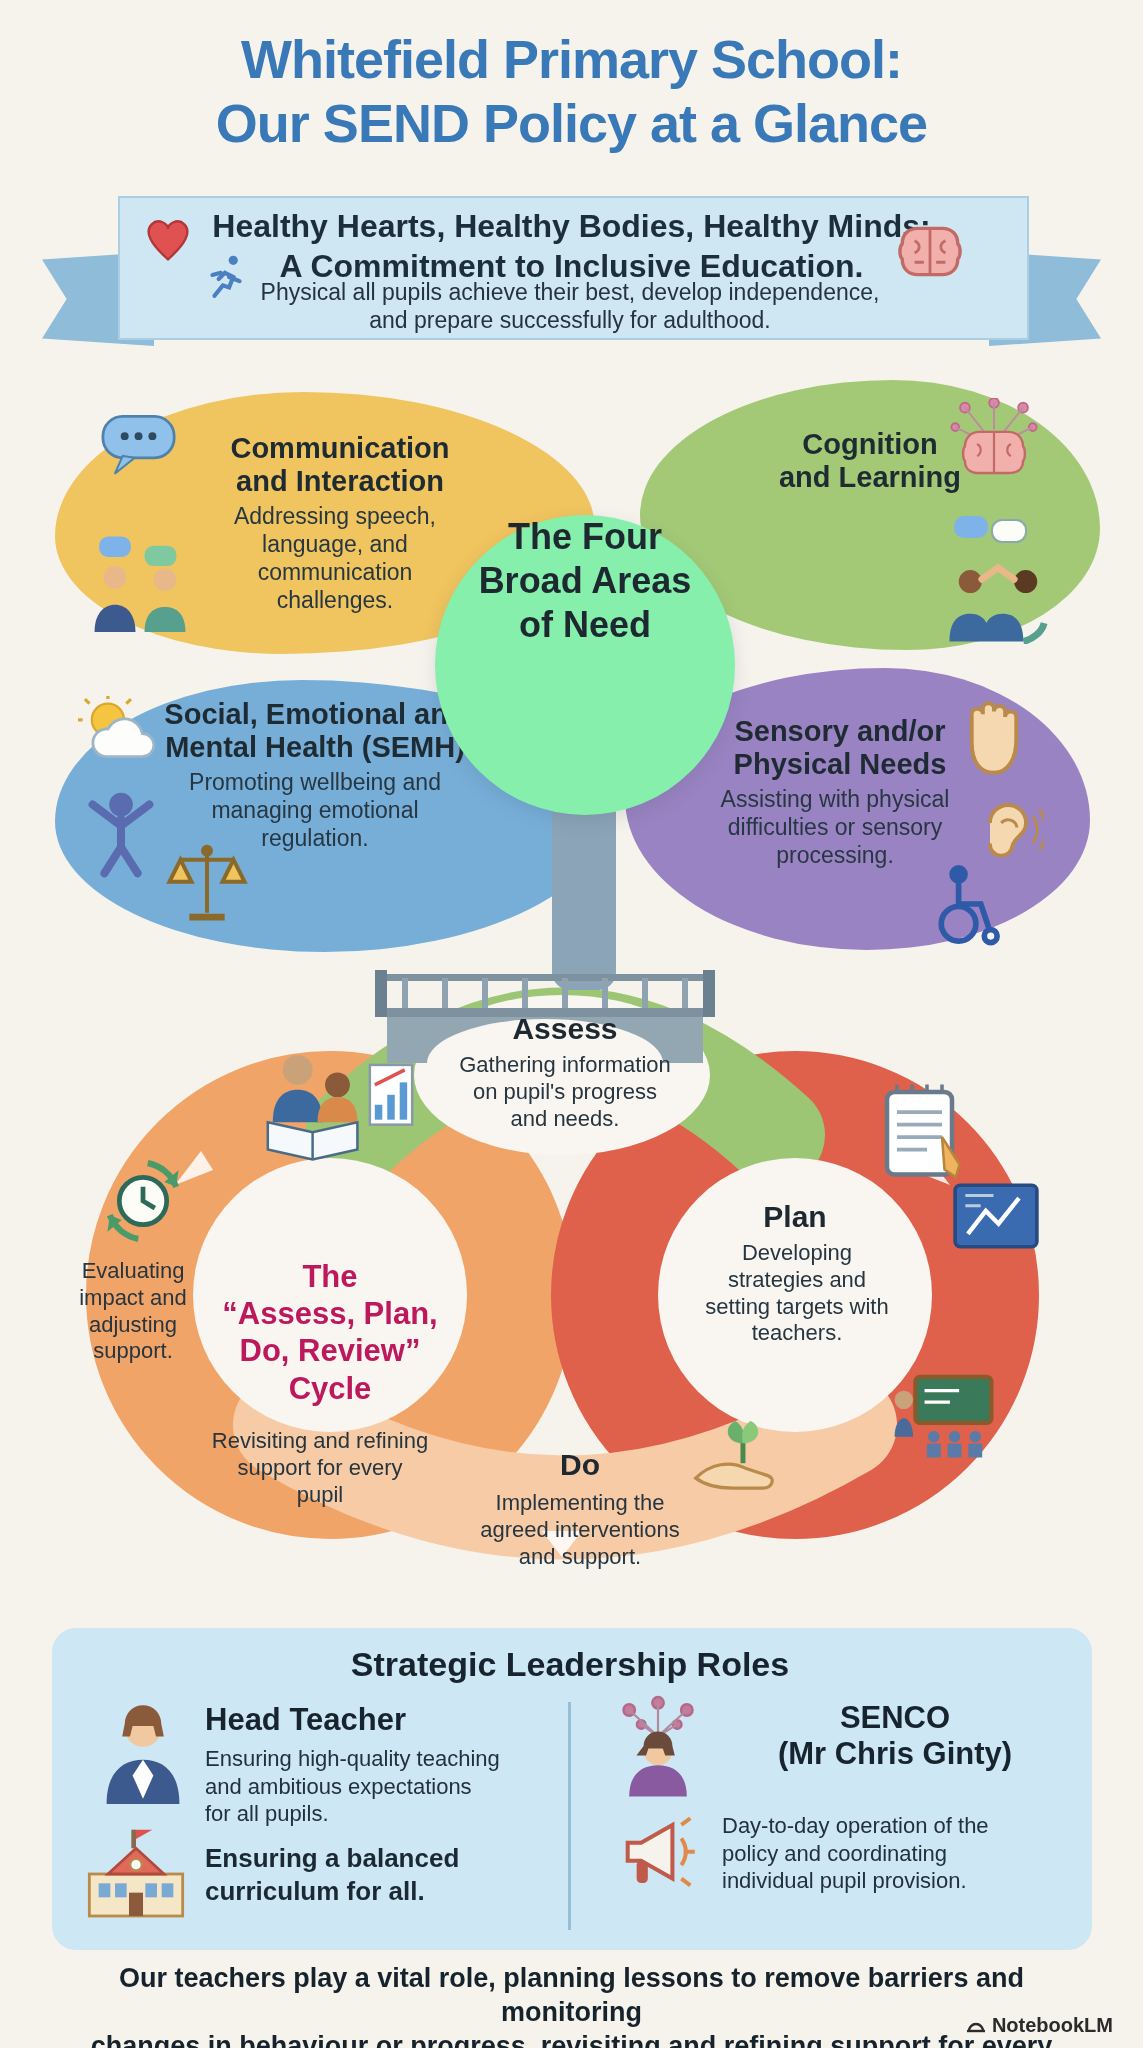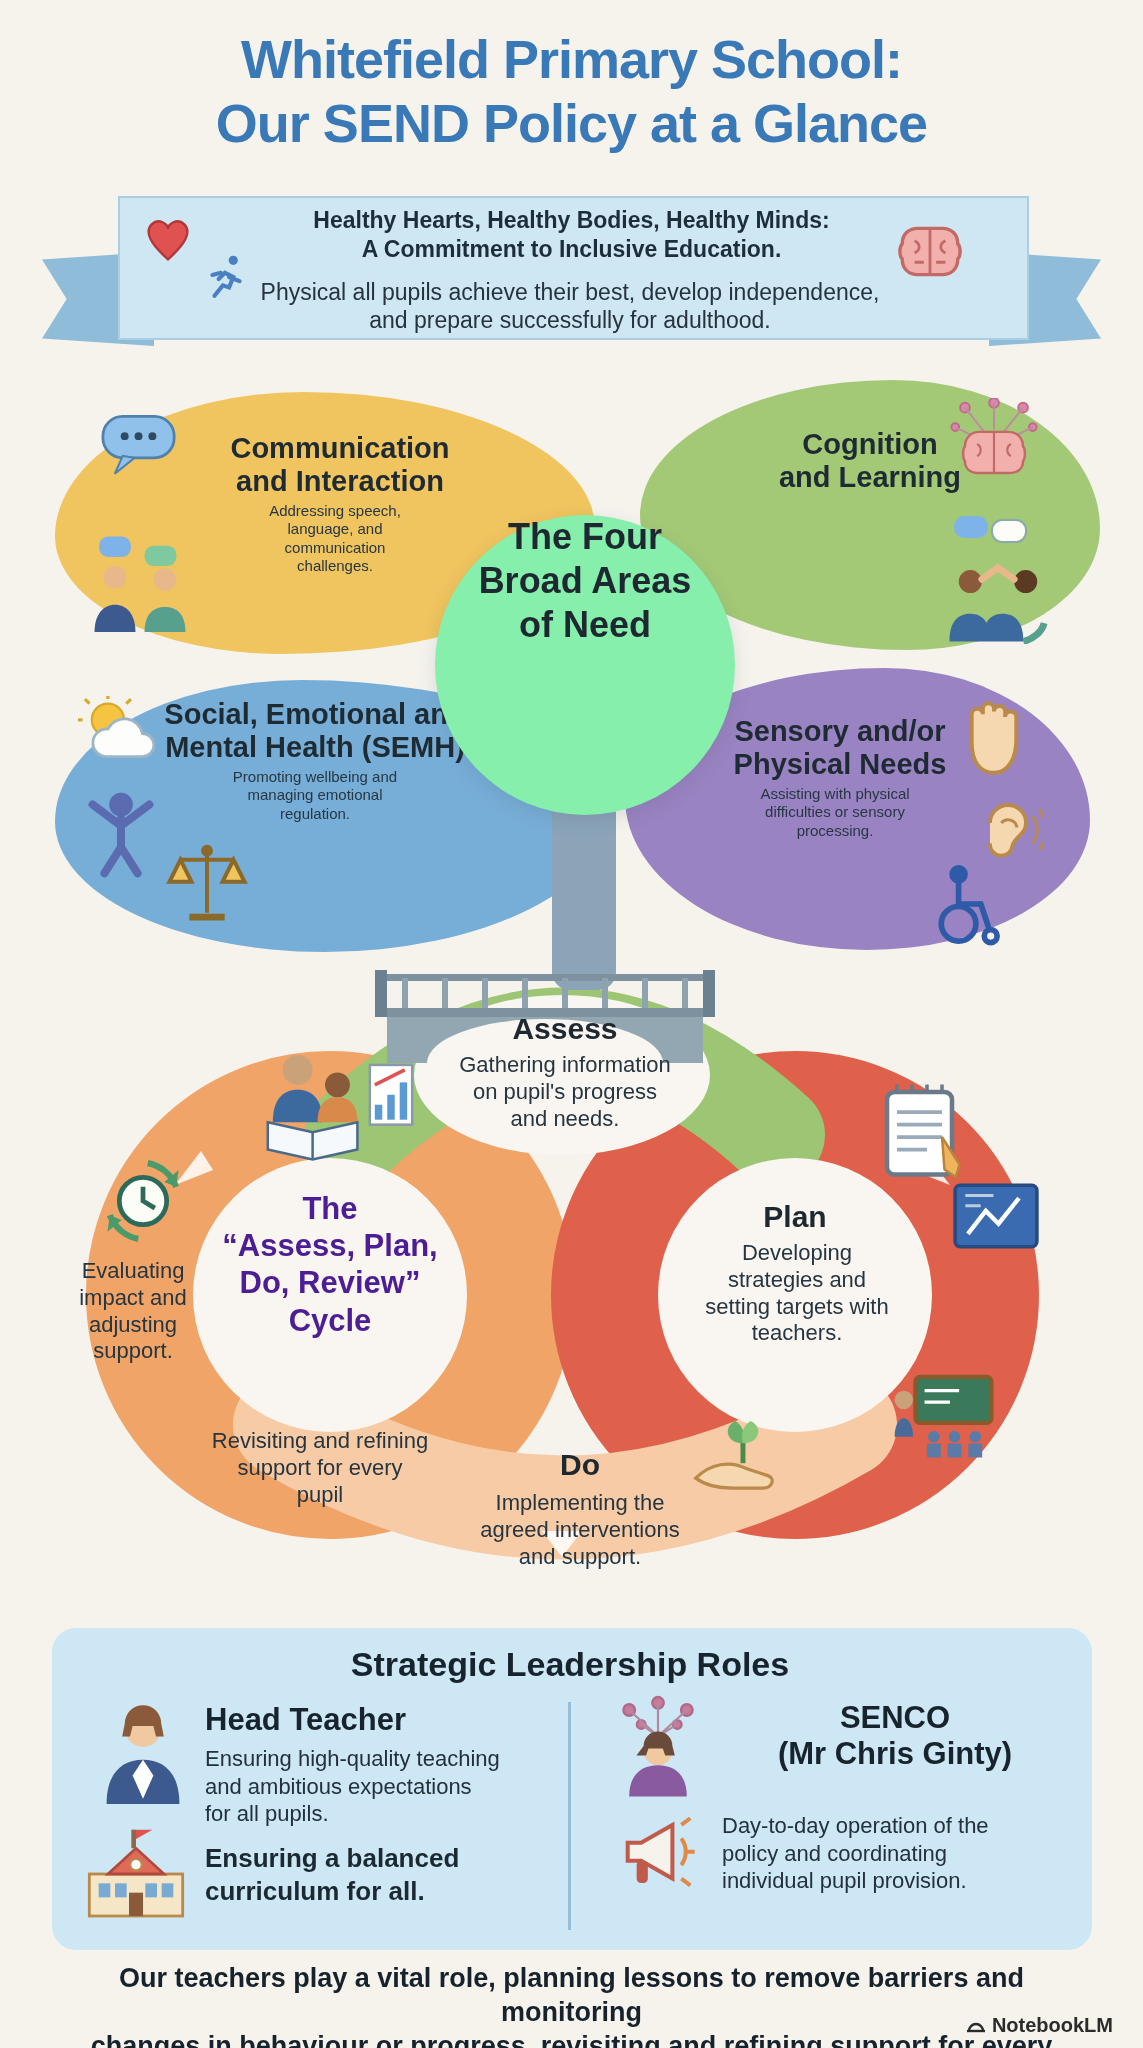--- a/index.html
+++ b/index.html
@@ -11,50 +11,50 @@
 
   .page-title{top:28px;left:0;right:0;text-align:center;font-size:54px;line-height:1.18;
               font-weight:bold;color:#3a79b7;letter-spacing:-1px;}
 
   
   .ribbon-band{left:118px;top:196px;width:907px;height:140px;background:#cfe6f3;
                border:2px solid #aacfe4;z-index:2;}
   .ribbon-tail{width:112px;height:94px;background:#8fbcd8;z-index:1;}
   .tail-l{left:42px;top:252px;clip-path:polygon(0 8%,100% 0,100% 100%,0 92%,22% 50%);}
   .tail-r{left:989px;top:252px;clip-path:polygon(0 0,100% 8%,78% 50%,100% 92%,0 100%);}
-  .banner-heading{left:170px;top:206px;width:803px;font-size:23px;font-weight:bold;color:#1d2e3b;
+  .banner-heading{left:170px;top:206px;width:803px;font-size:32px;font-weight:bold;color:#1d2e3b;
                   line-height:1.25;z-index:3;}
   .banner-sub{left:220px;top:278px;width:700px;font-size:23px;color:#25333f;line-height:1.22;z-index:3;}
 
   
   .blob{z-index:1;}
   .blob-comm{left:55px;top:392px;width:540px;height:262px;background:#f0c45e;
              border-radius:46% 54% 58% 42% / 55% 52% 48% 45%;}
   .blob-cog{left:640px;top:380px;width:460px;height:270px;background:#a3c976;
             border-radius:55% 45% 42% 58% / 50% 55% 45% 50%;}
   .blob-semh{left:55px;top:680px;width:560px;height:272px;background:#77aed8;
              border-radius:44% 56% 52% 48% / 52% 46% 54% 48%;}
   .blob-sens{left:625px;top:668px;width:465px;height:282px;background:#9a83c2;
              border-radius:56% 44% 48% 52% / 46% 54% 46% 54%;}
   .connector{z-index:1;border-radius:35px;}
   .center-circle{left:435px;top:515px;width:300px;height:300px;border-radius:50%;background:#86efac;
                  z-index:3;display:flex;align-items:flex-start;justify-content:center;
                  box-shadow:0 6px 18px rgba(60,80,100,.15);}
   .center-circle .lbl{font-size:36px;font-weight:bold;line-height:1.22;color:#1d2831;text-align:center;}
   .area-title{font-size:29px;font-weight:bold;color:#1f2b33;line-height:1.15;z-index:2;}
-  .area-desc{font-size:15px;color:#273742;line-height:1.22;z-index:2;}
+  .area-desc{font-size:23px;color:#273742;line-height:1.22;z-index:2;}
   .descender{left:552px;top:790px;width:64px;height:200px;background:#8ba4b8;z-index:2;
              border-radius:0 0 18px 18px;}
 
   .bridge{left:375px;top:958px;z-index:5;}
   .cycle-svg{left:35px;top:985px;z-index:1;}
   .cycle-txt-title{font-size:30px;font-weight:bold;color:#1d2831;z-index:4;}
   .cycle-txt{font-size:22px;color:#26353f;line-height:1.22;z-index:4;}
-  .cycle-center-lbl{left:190px;top:1190px;width:280px;font-size:31px;font-weight:bold;
-                    line-height:1.2;color:#4c1d95;z-index:4;}
+  .cycle-center-lbl{left:190px;top:1258px;width:280px;font-size:31px;font-weight:bold;
+                    line-height:1.2;color:#be185d;z-index:4;}
   .icon{z-index:4;line-height:0;}
 
   
   .lead-box{left:52px;top:1628px;width:1040px;height:322px;background:#cde7f4;border-radius:24px;z-index:1;}
   .lead-title{left:50px;top:1645px;width:1040px;font-size:34px;font-weight:bold;color:#17242e;z-index:2;}
   .lead-divider{left:568px;top:1702px;width:3px;height:228px;background:#96bed6;z-index:2;}
   .role-title{font-size:31px;font-weight:bold;color:#17242e;z-index:2;line-height:1.15;}
   .role-desc{font-size:22px;color:#22313c;line-height:1.25;z-index:2;}
   .role-desc-big{font-size:26px;font-weight:600;color:#1b2933;line-height:1.25;z-index:2;}
 

